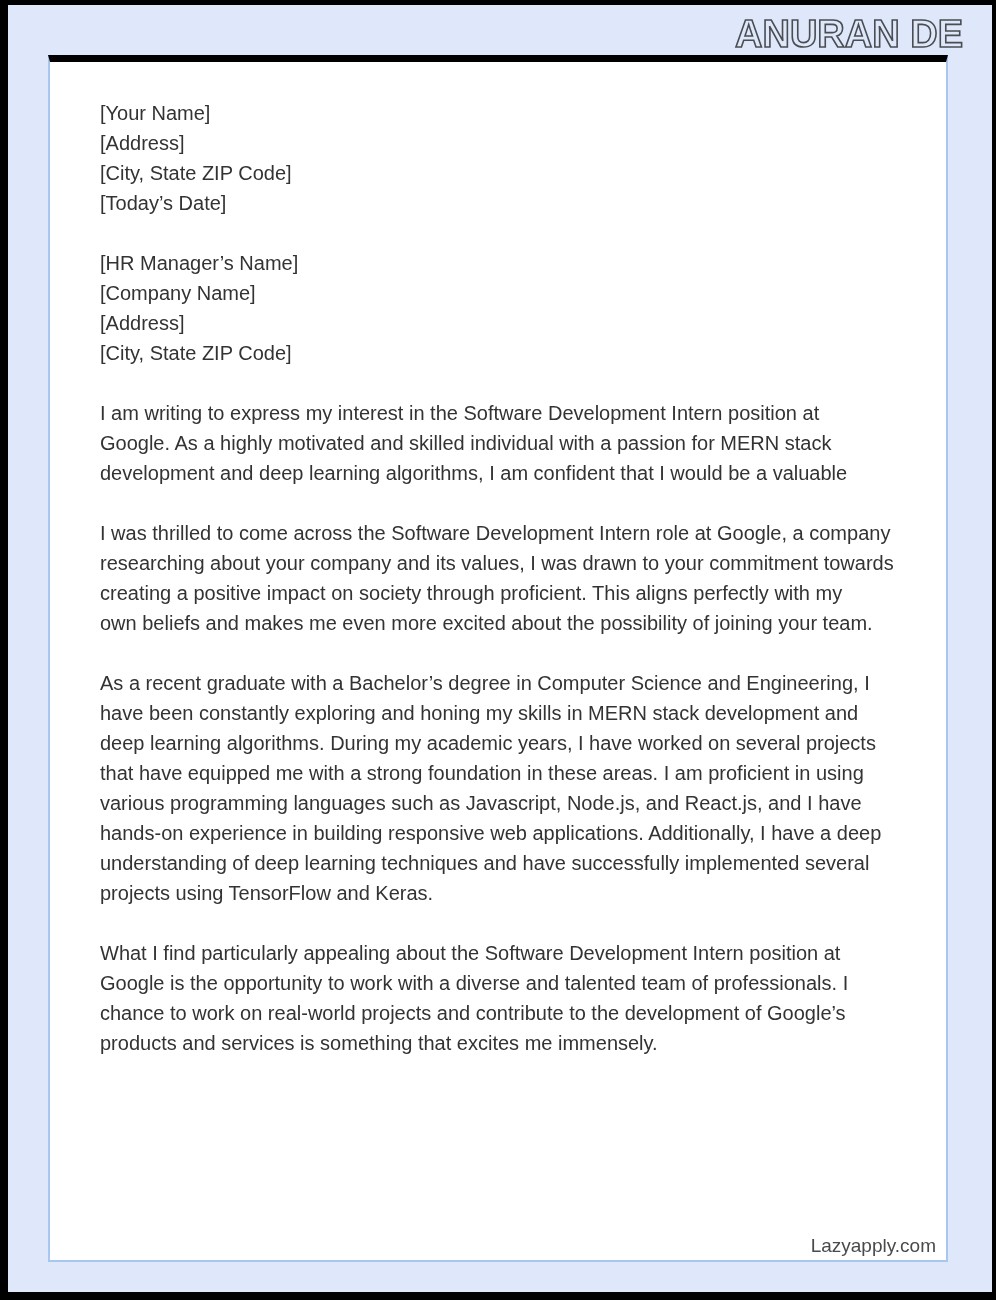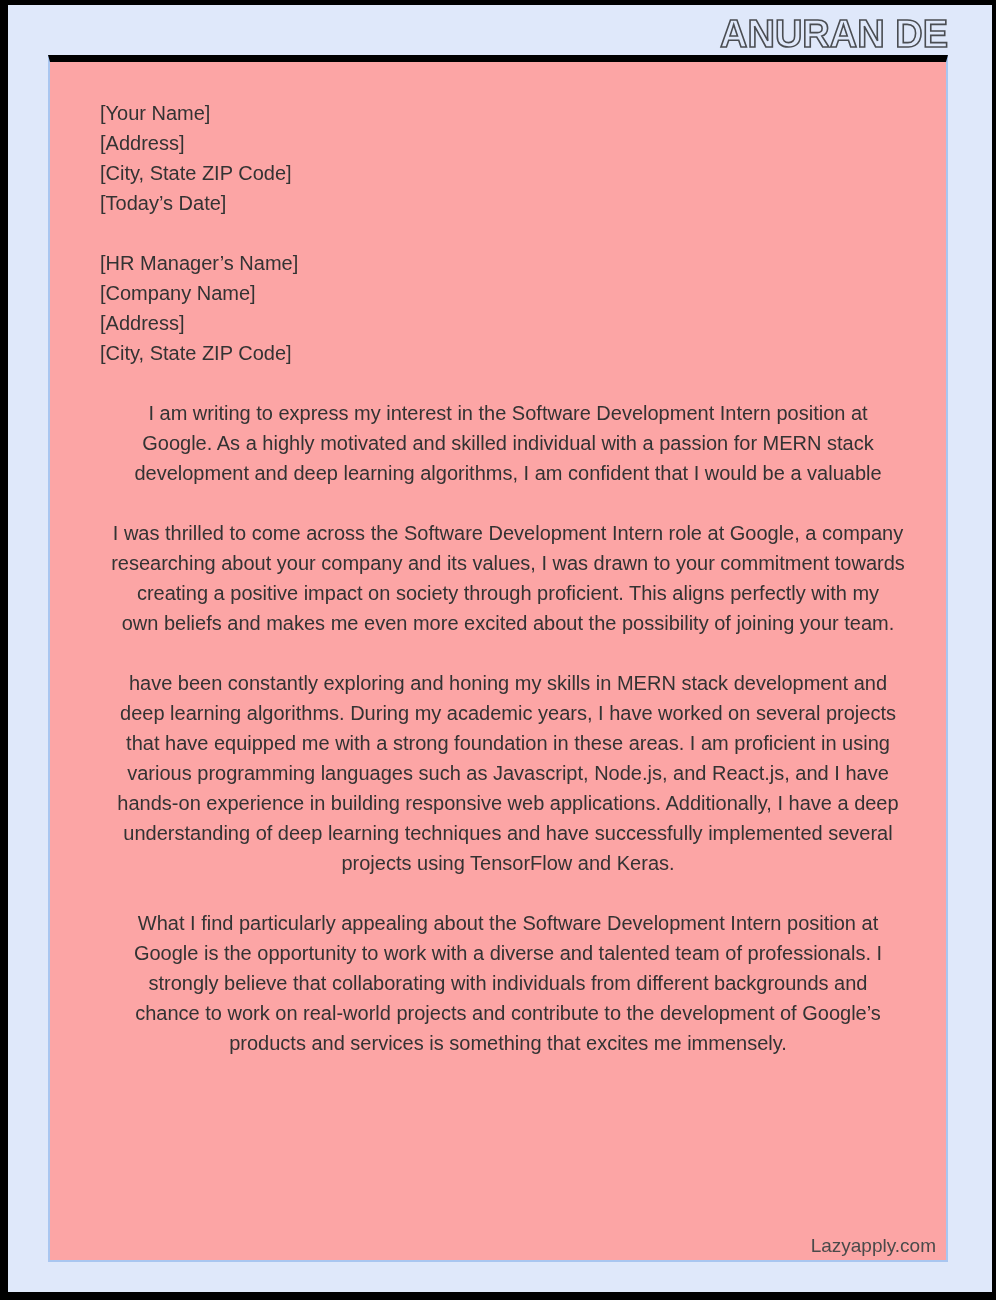--- a/index.html
+++ b/index.html
@@ -13,52 +13,52 @@
 
   
   .frame-top    { position: absolute; top: 0; left: 0; width: 100%; height: 5px; background: #000; }
   .frame-bottom { position: absolute; top: 1292px; left: 0; width: 100%; height: 8px; background: #000; }
   .frame-left   { position: absolute; top: 0; left: 0; width: 8px; height: 100%; background: #000; }
   .frame-right  { position: absolute; top: 0; right: 0; width: 4px; height: 100%; background: #000; }
 
   
   .header-name {
     position: absolute;
-    top: 13px; right: 48px;
+    top: 13px; right: 33px;
     font-size: 38px;
     font-weight: 600;
     color: transparent;
     -webkit-text-stroke: 1.6px #4a4d52;
     letter-spacing: 0px;
     white-space: nowrap;
   }
 
   
   .page {
     position: absolute;
     left: 48px; top: 55px;
     width: 900px; height: 1207px;
-    background: #fca5a5;
+    background: #ffffff;
     border-top: 7px solid #000;
     border-left: 2px solid #a9c6f0;
     border-right: 2px solid #a9c6f0;
     border-bottom: 2px solid #a9c6f0;
     padding: 36px 30px 0 50px;
     overflow: hidden;
   }
 
   .line {
     font-size: 20px;
     line-height: 30px;
     color: #333333;
     white-space: nowrap;
     font-weight: 400;
   }
   .block { margin-bottom: 30px; }
-  .para  { margin-bottom: 30px; text-align: center; }
+  .para  { margin-bottom: 30px; }
 
   .brand-watermark {
     position: absolute;
     right: 10px; bottom: 3px;
     font-size: 19px;
     color: #4a4a4a;
   }
 </style>
 </head>
 <body>
@@ -96,33 +96,33 @@
     </div>
 
     <div class="para">
       <div class="line">I was thrilled to come across the Software Development Intern role at Google, a company</div>
       <div class="line">researching about your company and its values, I was drawn to your commitment towards</div>
       <div class="line">creating a positive impact on society through proficient. This aligns perfectly with my</div>
       <div class="line">own beliefs and makes me even more excited about the possibility of joining your team.</div>
     </div>
 
     <div class="para">
+      <div class="line">As a recent graduate with a Bachelor’s degree in Computer Science and Engineering, I</div>
       <div class="line">have been constantly exploring and honing my skills in MERN stack development and</div>
       <div class="line">deep learning algorithms. During my academic years, I have worked on several projects</div>
       <div class="line">that have equipped me with a strong foundation in these areas. I am proficient in using</div>
       <div class="line">various programming languages such as Javascript, Node.js, and React.js, and I have</div>
       <div class="line">hands-on experience in building responsive web applications. Additionally, I have a deep</div>
       <div class="line">understanding of deep learning techniques and have successfully implemented several</div>
       <div class="line">projects using TensorFlow and Keras.</div>
     </div>
 
     <div class="para">
       <div class="line">What I find particularly appealing about the Software Development Intern position at</div>
       <div class="line">Google is the opportunity to work with a diverse and talented team of professionals. I</div>
-      <div class="line">strongly believe that collaborating with individuals from different backgrounds and</div>
       <div class="line">chance to work on real-world projects and contribute to the development of Google’s</div>
       <div class="line">products and services is something that excites me immensely.</div>
     </div>
 
     <div class="brand-watermark">Lazyapply.com</div>
   </div>
 
 </div>
 
 </body></html>

